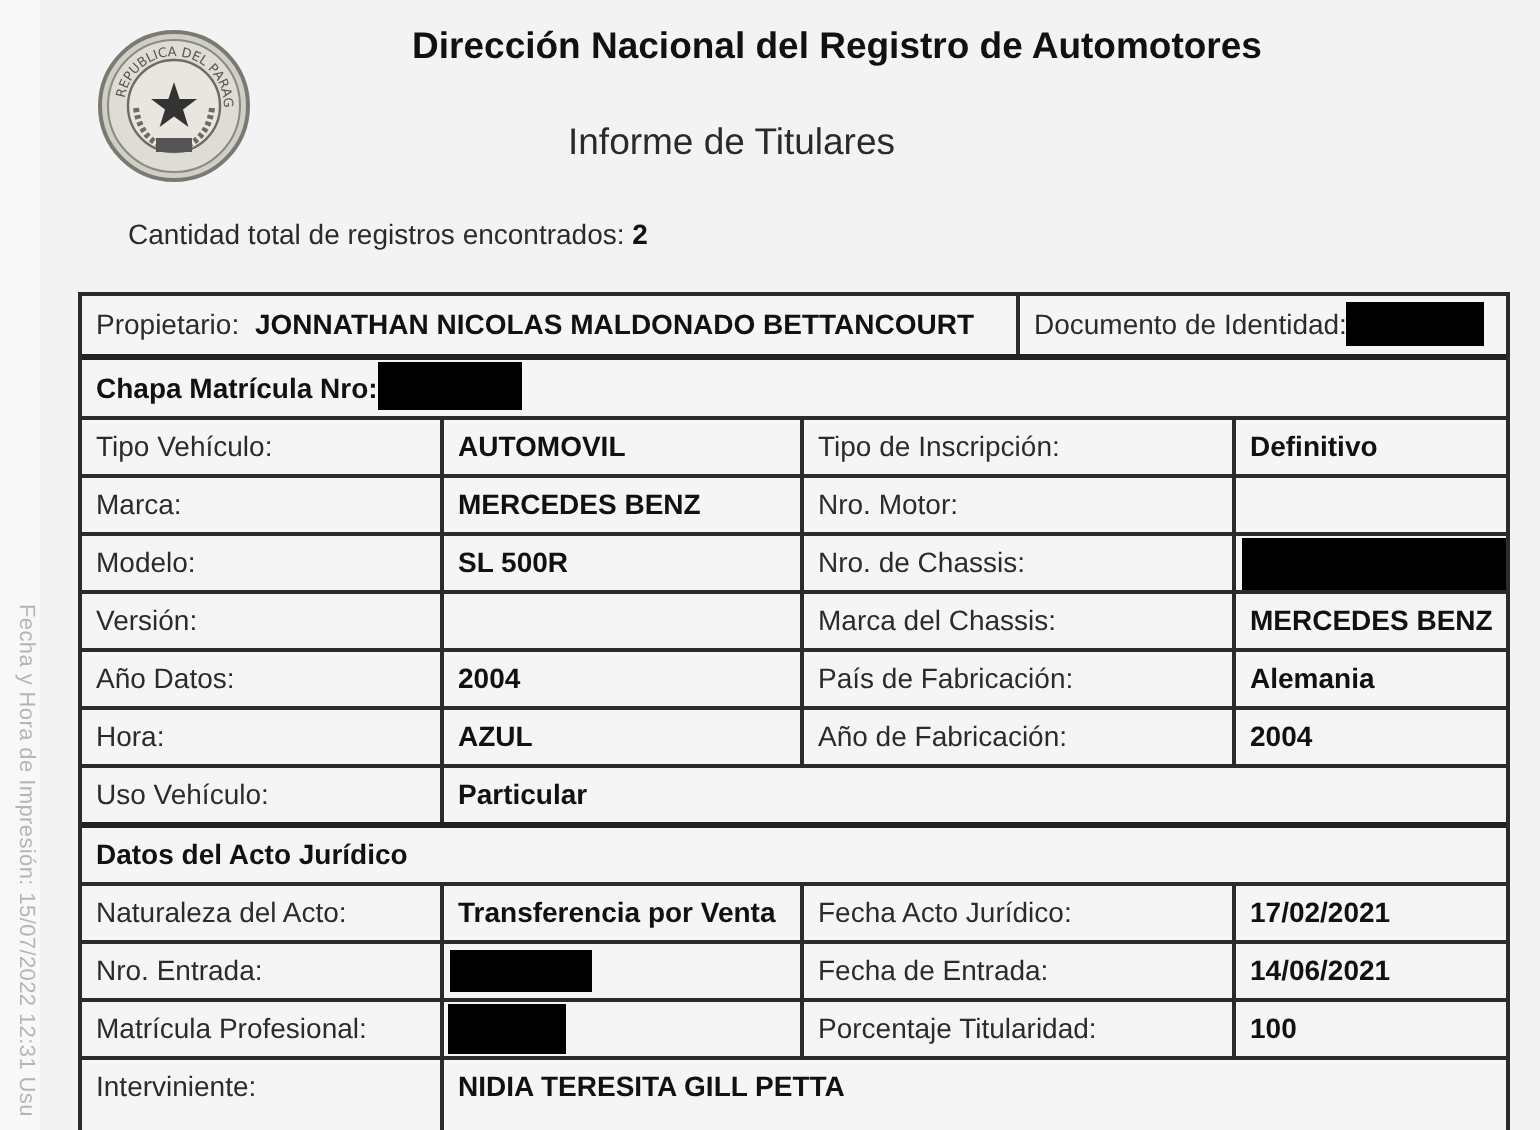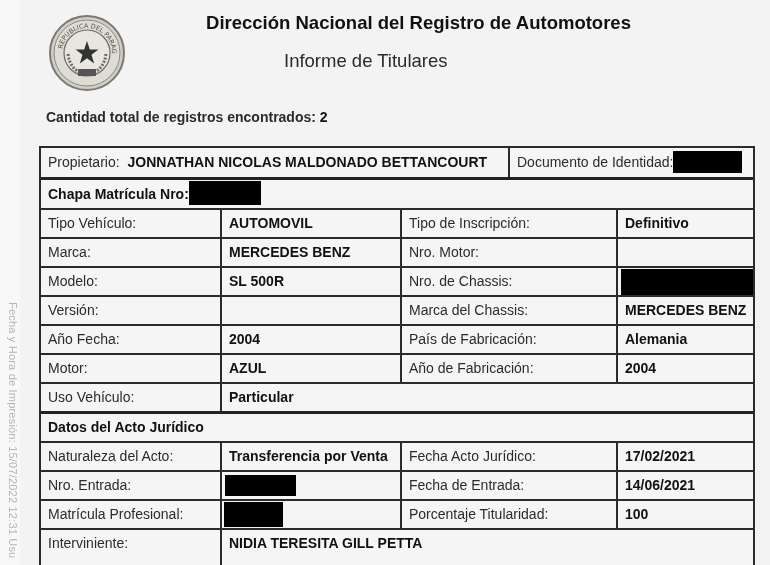--- a/index.html
+++ b/index.html
@@ -21,24 +21,24 @@
   .seal {
     position: absolute; left: 48px; top: 14px; width: 78px; height: 78px;
   }
   .title {
     position: absolute; left: 0; width: 770px; top: 12px;
     text-align: center; font-size: 18.5px; font-weight: bold; color: #111;
     padding-left: 23px; box-sizing: border-box;
   }
   .title span { display: inline-block; margin-left: 44px; }
   .subtitle {
-    position: absolute; left: 284px; top: 50px; font-size: 18.5px; color: #2a2a2a;
+    position: absolute; left: 284px; top: 60px; font-size: 18.5px; color: #2a2a2a;
   }
   .count {
-    position: absolute; left: 46px; top: 109px; font-size: 14px; color: #2a2a2a; font-weight: bold;
+    position: absolute; left: 64px; top: 109px; font-size: 14px; color: #2a2a2a;
   }
   .count b { color: #111; }
   .table {
     position: absolute; left: 39px; top: 146px; width: 716px;
     border: 2px solid #2b2b2b; border-bottom: none;
     background: #f5f5f5; box-sizing: border-box;
   }
   .row { display: flex; height: 29px; border-bottom: 2px solid #2b2b2b; box-sizing: border-box; }
   .row.thick { border-bottom: 3px solid #222; }
   .cell {
@@ -122,27 +122,27 @@
       <span class="redact" style="width:162px;height:28px;"></span>
     </div>
   </div>
   <div class="row">
     <div class="cell c1">Versión:</div>
     <div class="cell c2"></div>
     <div class="cell c3">Marca del Chassis:</div>
     <div class="cell c4">MERCEDES BENZ</div>
   </div>
   <div class="row">
-    <div class="cell c1">Año Fecha:</div>
+    <div class="cell c1">Año Datos:</div>
     <div class="cell c2">2004</div>
     <div class="cell c3">País de Fabricación:</div>
     <div class="cell c4">Alemania</div>
   </div>
   <div class="row">
-    <div class="cell c1">Motor:</div>
+    <div class="cell c1">Hora:</div>
     <div class="cell c2">AZUL</div>
     <div class="cell c3">Año de Fabricación:</div>
     <div class="cell c4">2004</div>
   </div>
 
   <div class="row thick" style="height:30px;">
     <div class="cell c1">Uso Vehículo:</div>
     <div class="cell c24">Particular</div>
   </div>
 

